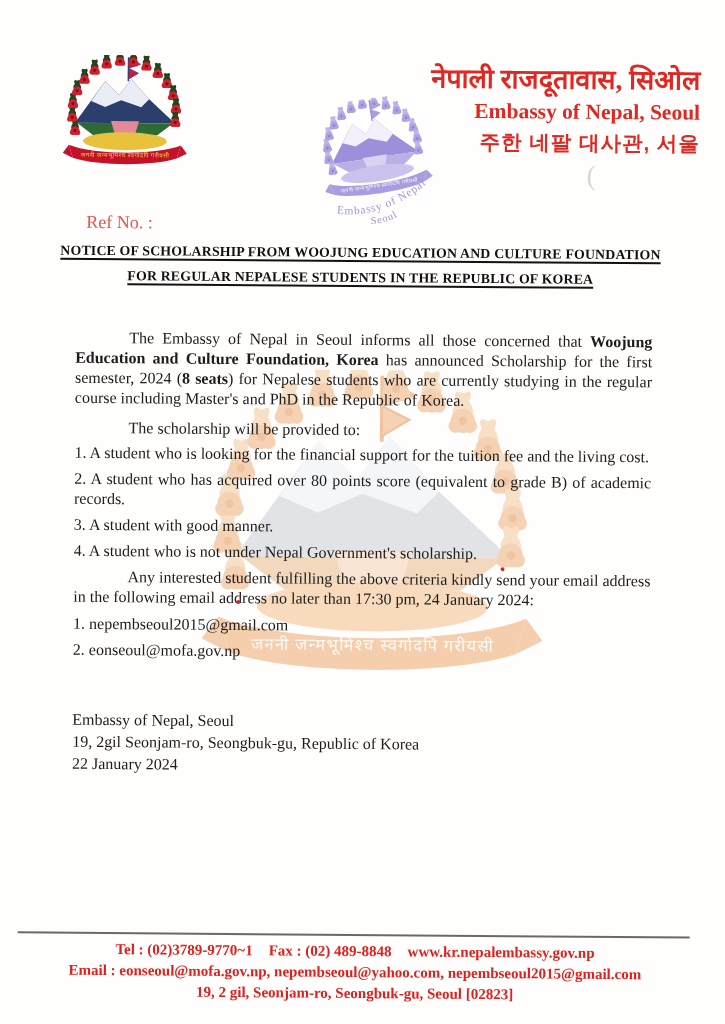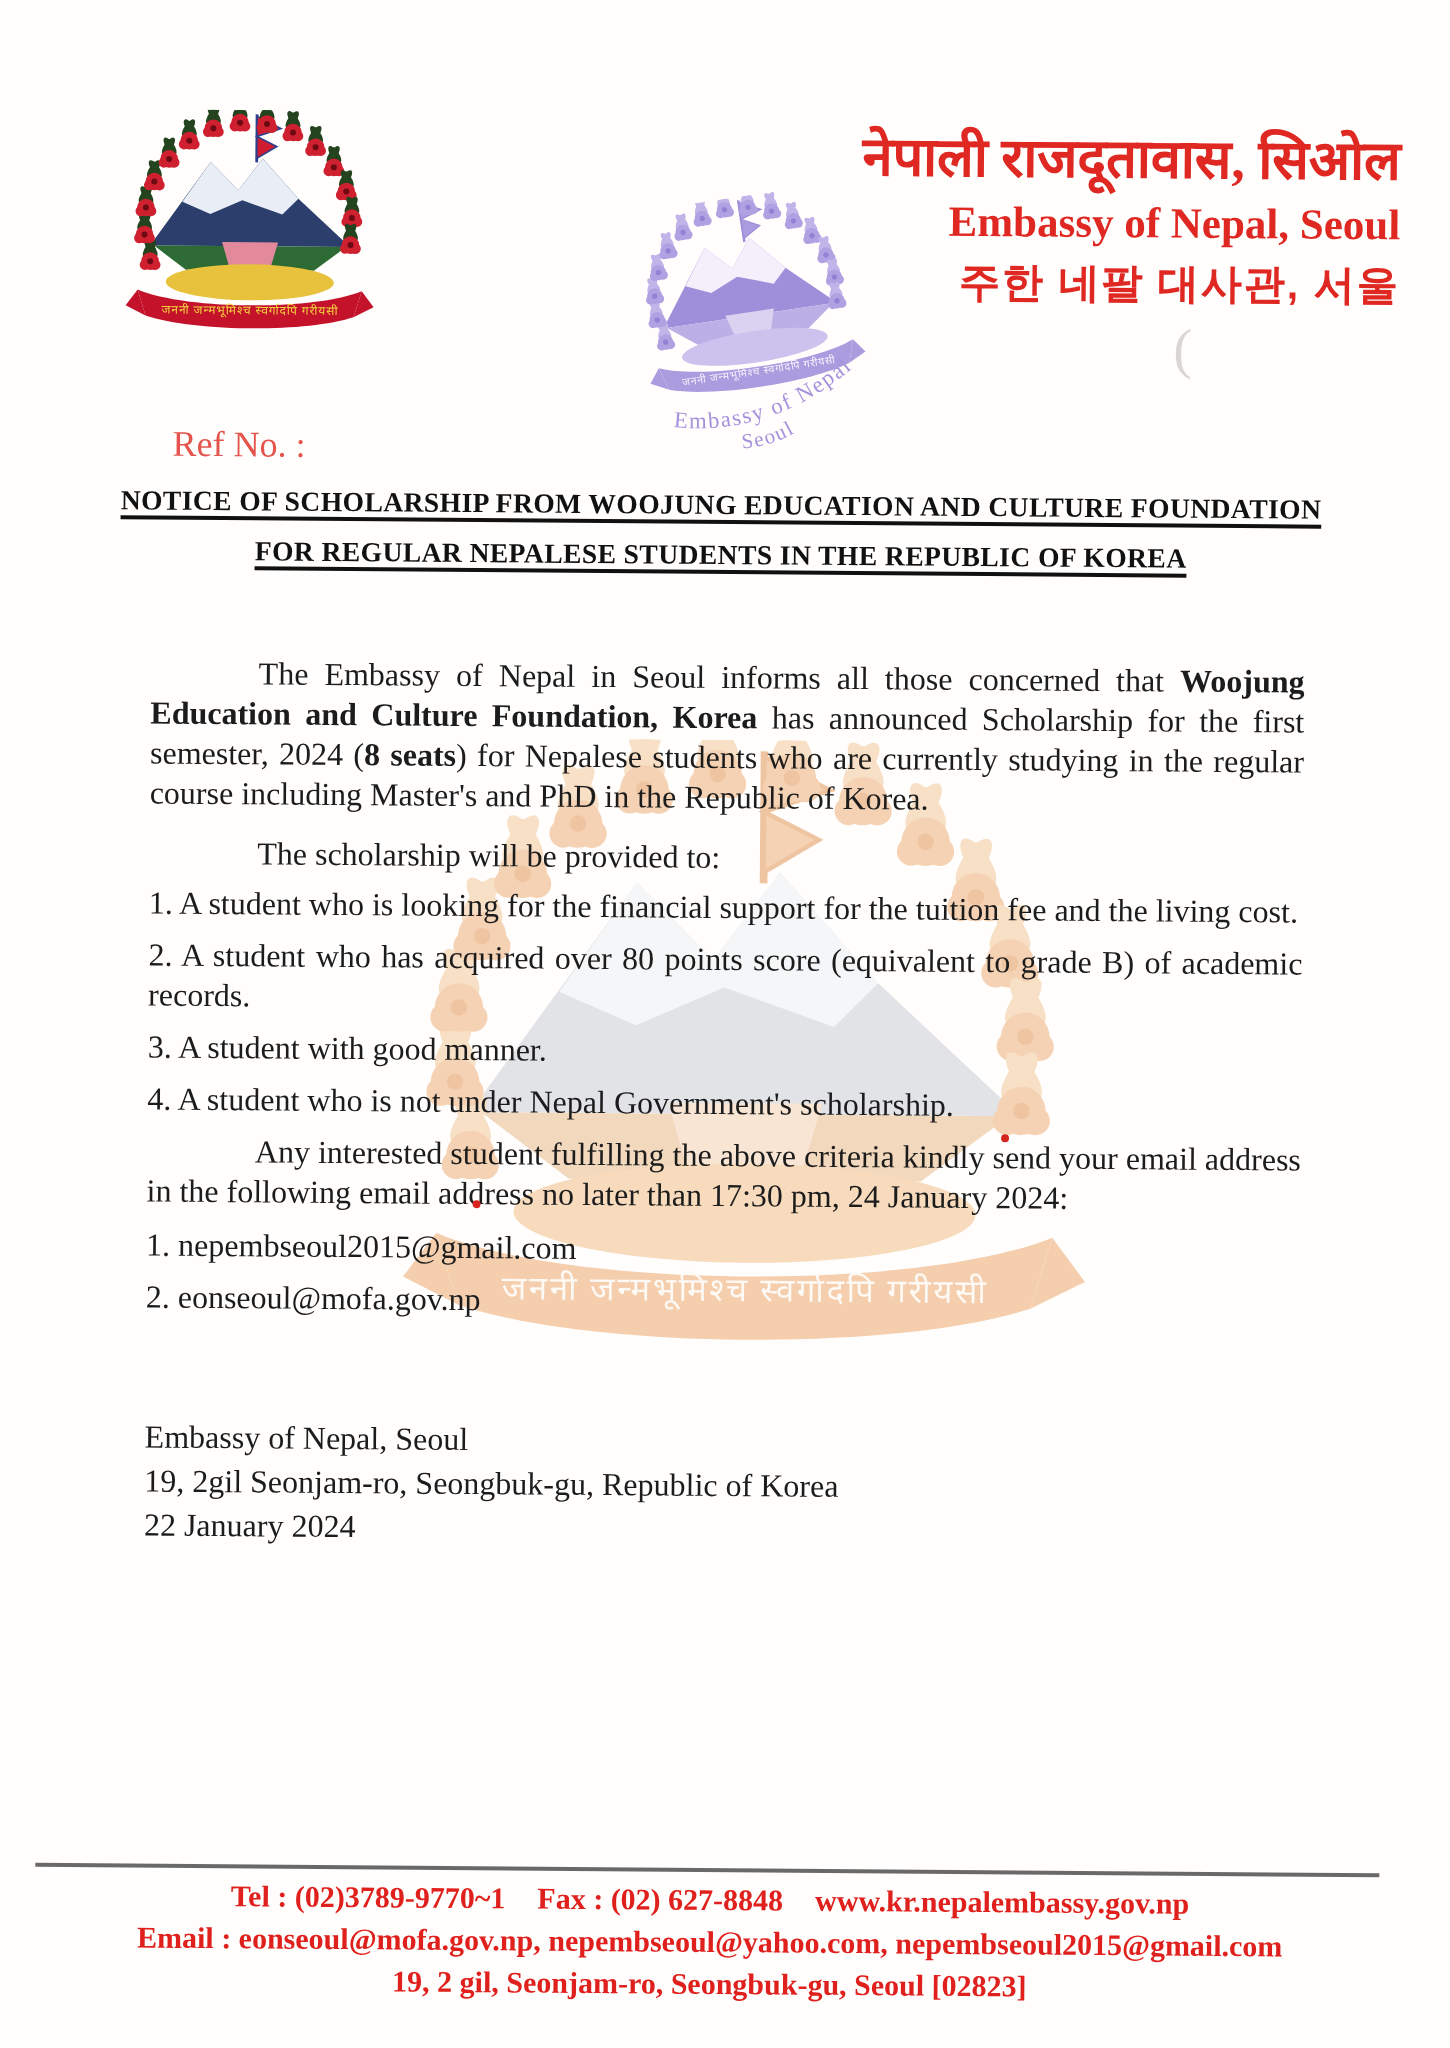--- a/index.html
+++ b/index.html
@@ -173,19 +173,19 @@
       <div>Embassy of Nepal, Seoul</div>
       <div>19, 2gil Seonjam-ro, Seongbuk-gu, Republic of Korea</div>
       <div>22 January 2024</div>
     </div>
 
     <div class="speck speck1"></div>
     <div class="speck speck2"></div>
 
     <div class="rule"></div>
     <div class="footer">
-      <div><span>Tel : (02)3789-9770~1</span><span class="gap"></span><span>Fax : (02) 627-8848</span><span class="gap"></span><span>www.kr.nepalembassy.gov.np</span></div>
+      <div><span>Tel : (02)3789-9770~1</span><span class="gap"></span><span>Fax : (02) 489-8848</span><span class="gap"></span><span>www.kr.nepalembassy.gov.np</span></div>
       <div>Email : eonseoul@mofa.gov.np, nepembseoul@yahoo.com, nepembseoul2015@gmail.com</div>
       <div>19, 2 gil, Seonjam-ro, Seongbuk-gu, Seoul [02823]</div>
     </div>
 
   </div>
 </div>
 
 </body></html>

